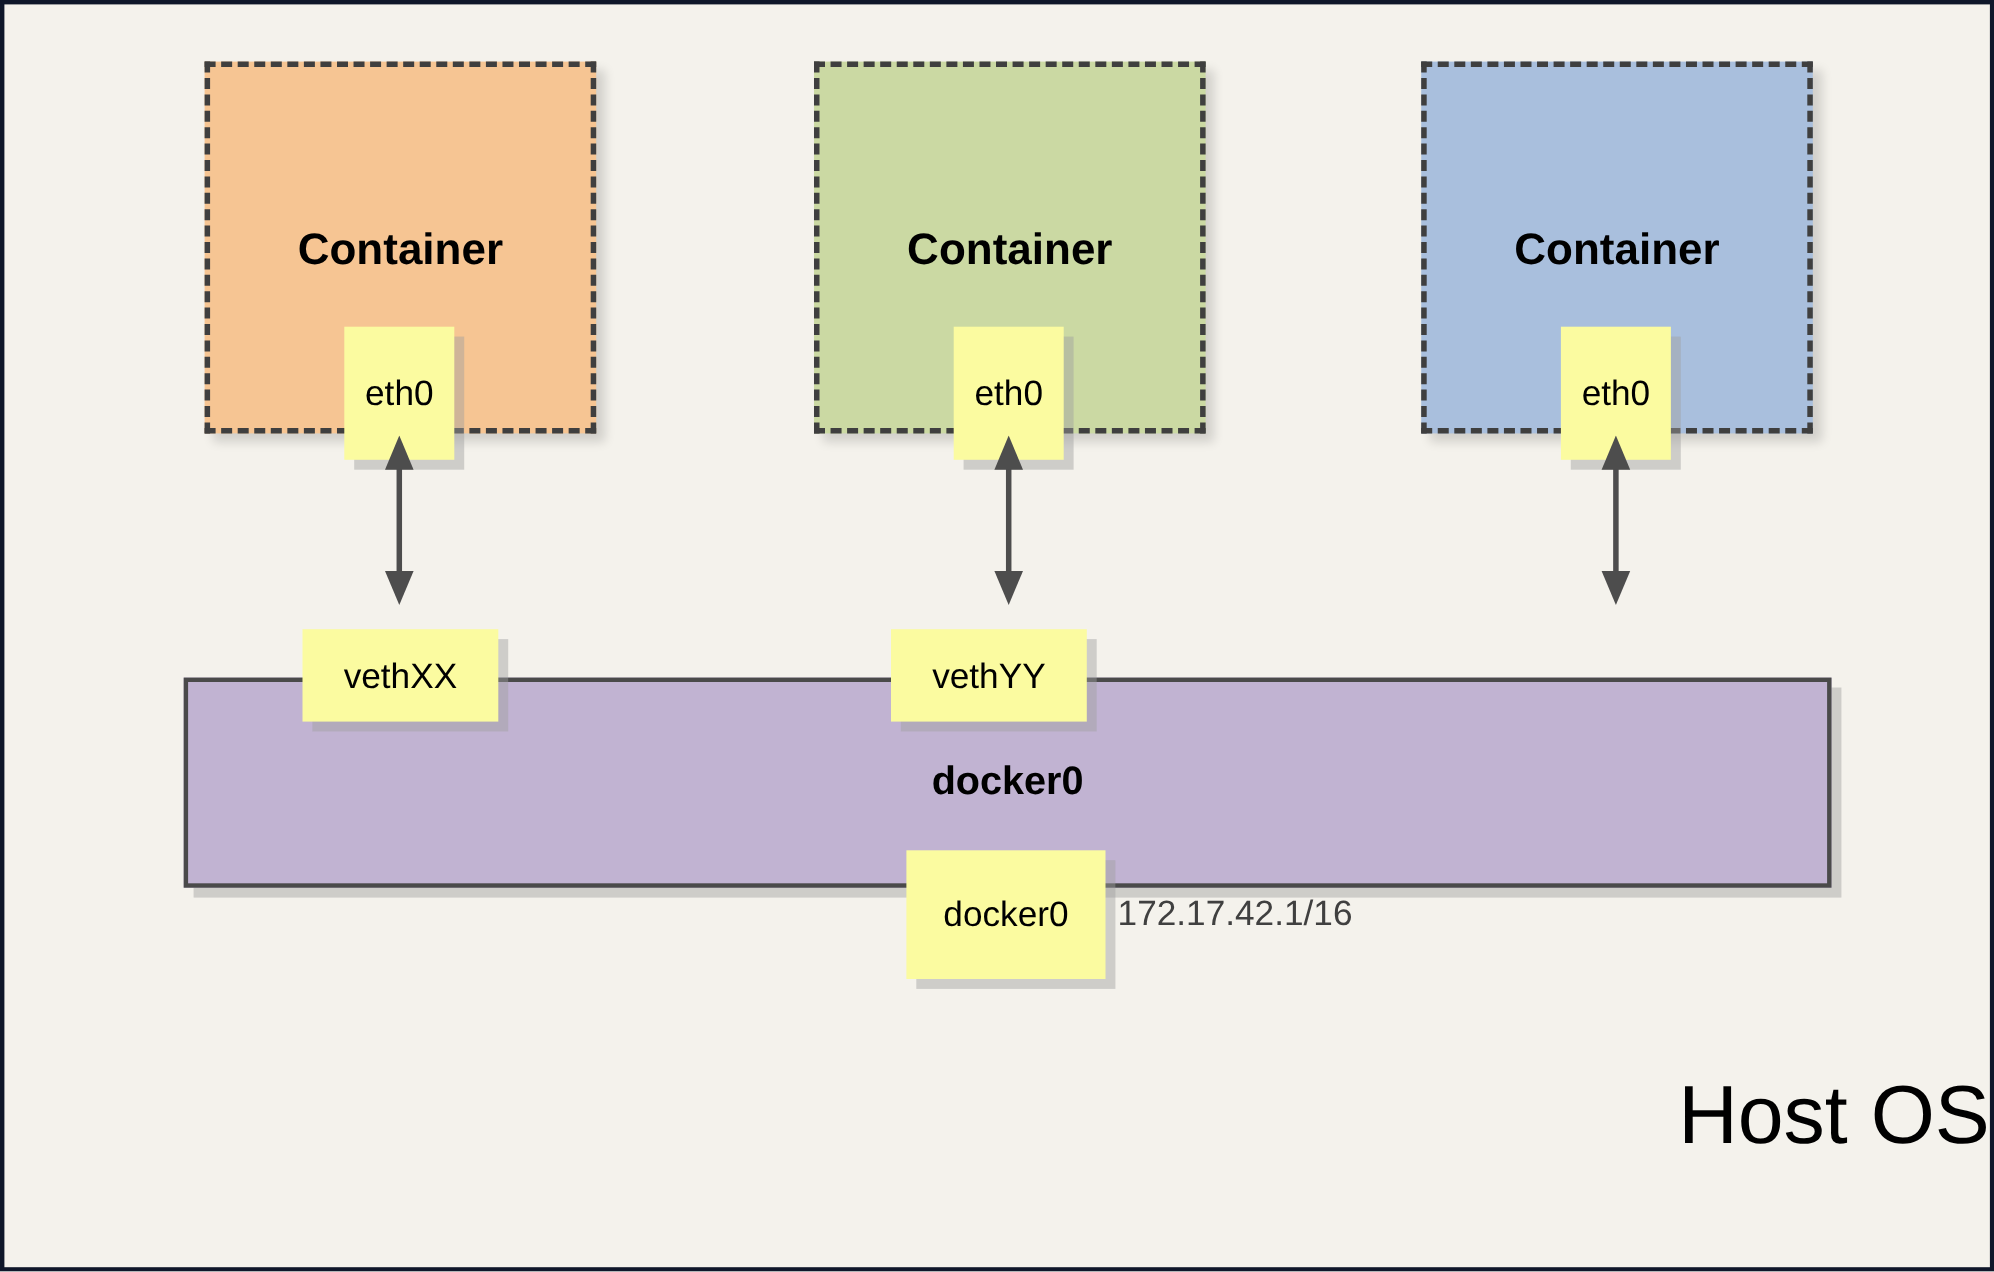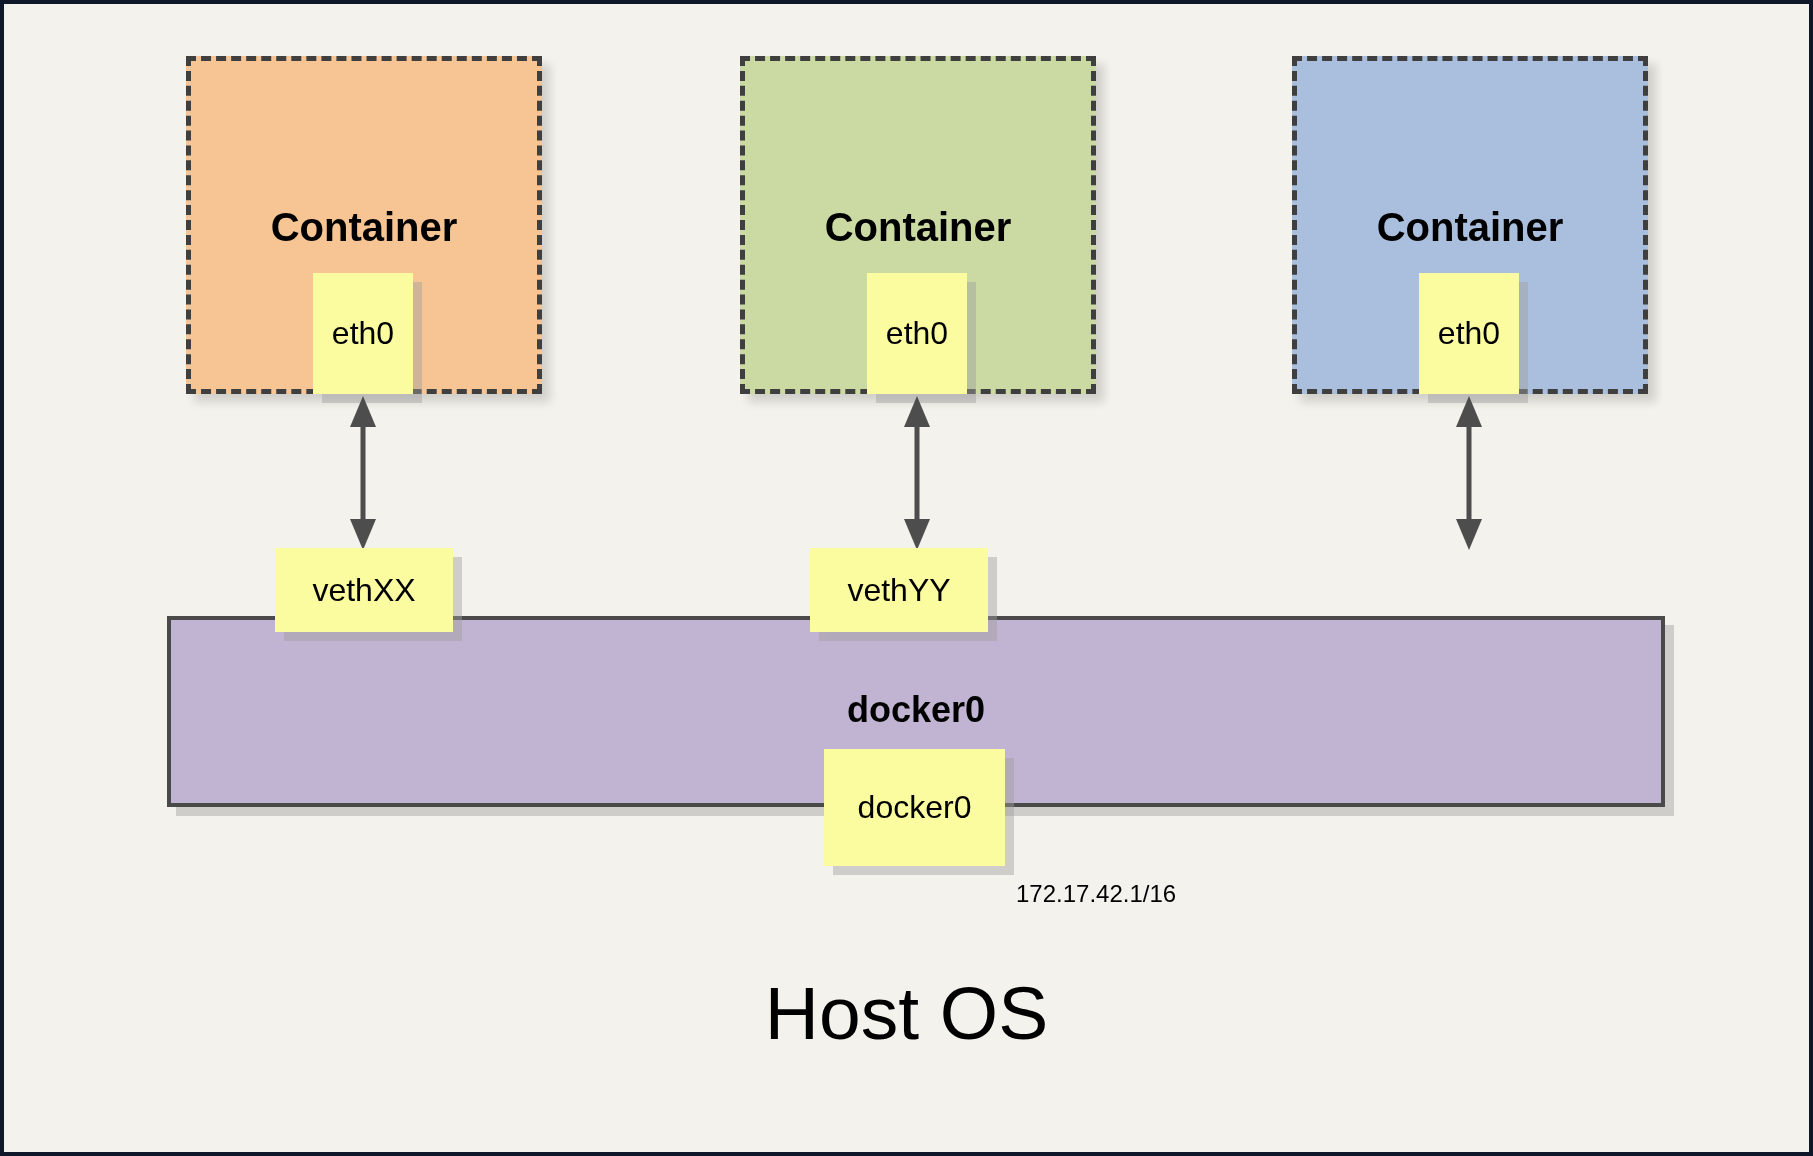--- a/index.html
+++ b/index.html
@@ -38,20 +38,21 @@
   }
   .note {
     position: absolute;
     display: flex;
     align-items: center;
     justify-content: center;
     background: #FBFBA0;
     box-shadow: 9px 9px 0 rgba(160,160,160,0.45);
     font-size: 32px;
     color: #000000;
+    margin-top: 24px;
   }
   .eth-note {
     width: 100px;
     height: 121px;
     top: 269px;
   }
   .veth-note {
     width: 178px;
     height: 84px;
     top: 544px;
@@ -86,30 +87,30 @@
   }
   #bridge-if-note {
     left: 820px;
     top: 745px;
     width: 181px;
     height: 117px;
   }
   #bridge-ip {
     position: absolute;
     left: 1012px;
-    top: 876px;
-    font-size: 24px;
-    color: #000000;
+    top: 808px;
+    font-size: 32px;
+    color: #404040;
     line-height: 1.15;
   }
   #host-label {
     position: absolute;
     left: 0; right: 0;
     top: 972px;
-    text-align: center;
+    text-align: right;
     font-size: 75px;
     color: #000000;
     line-height: 1;
   }
 </style>
 </head>
 <body>
 
 <div id="frame">
 

